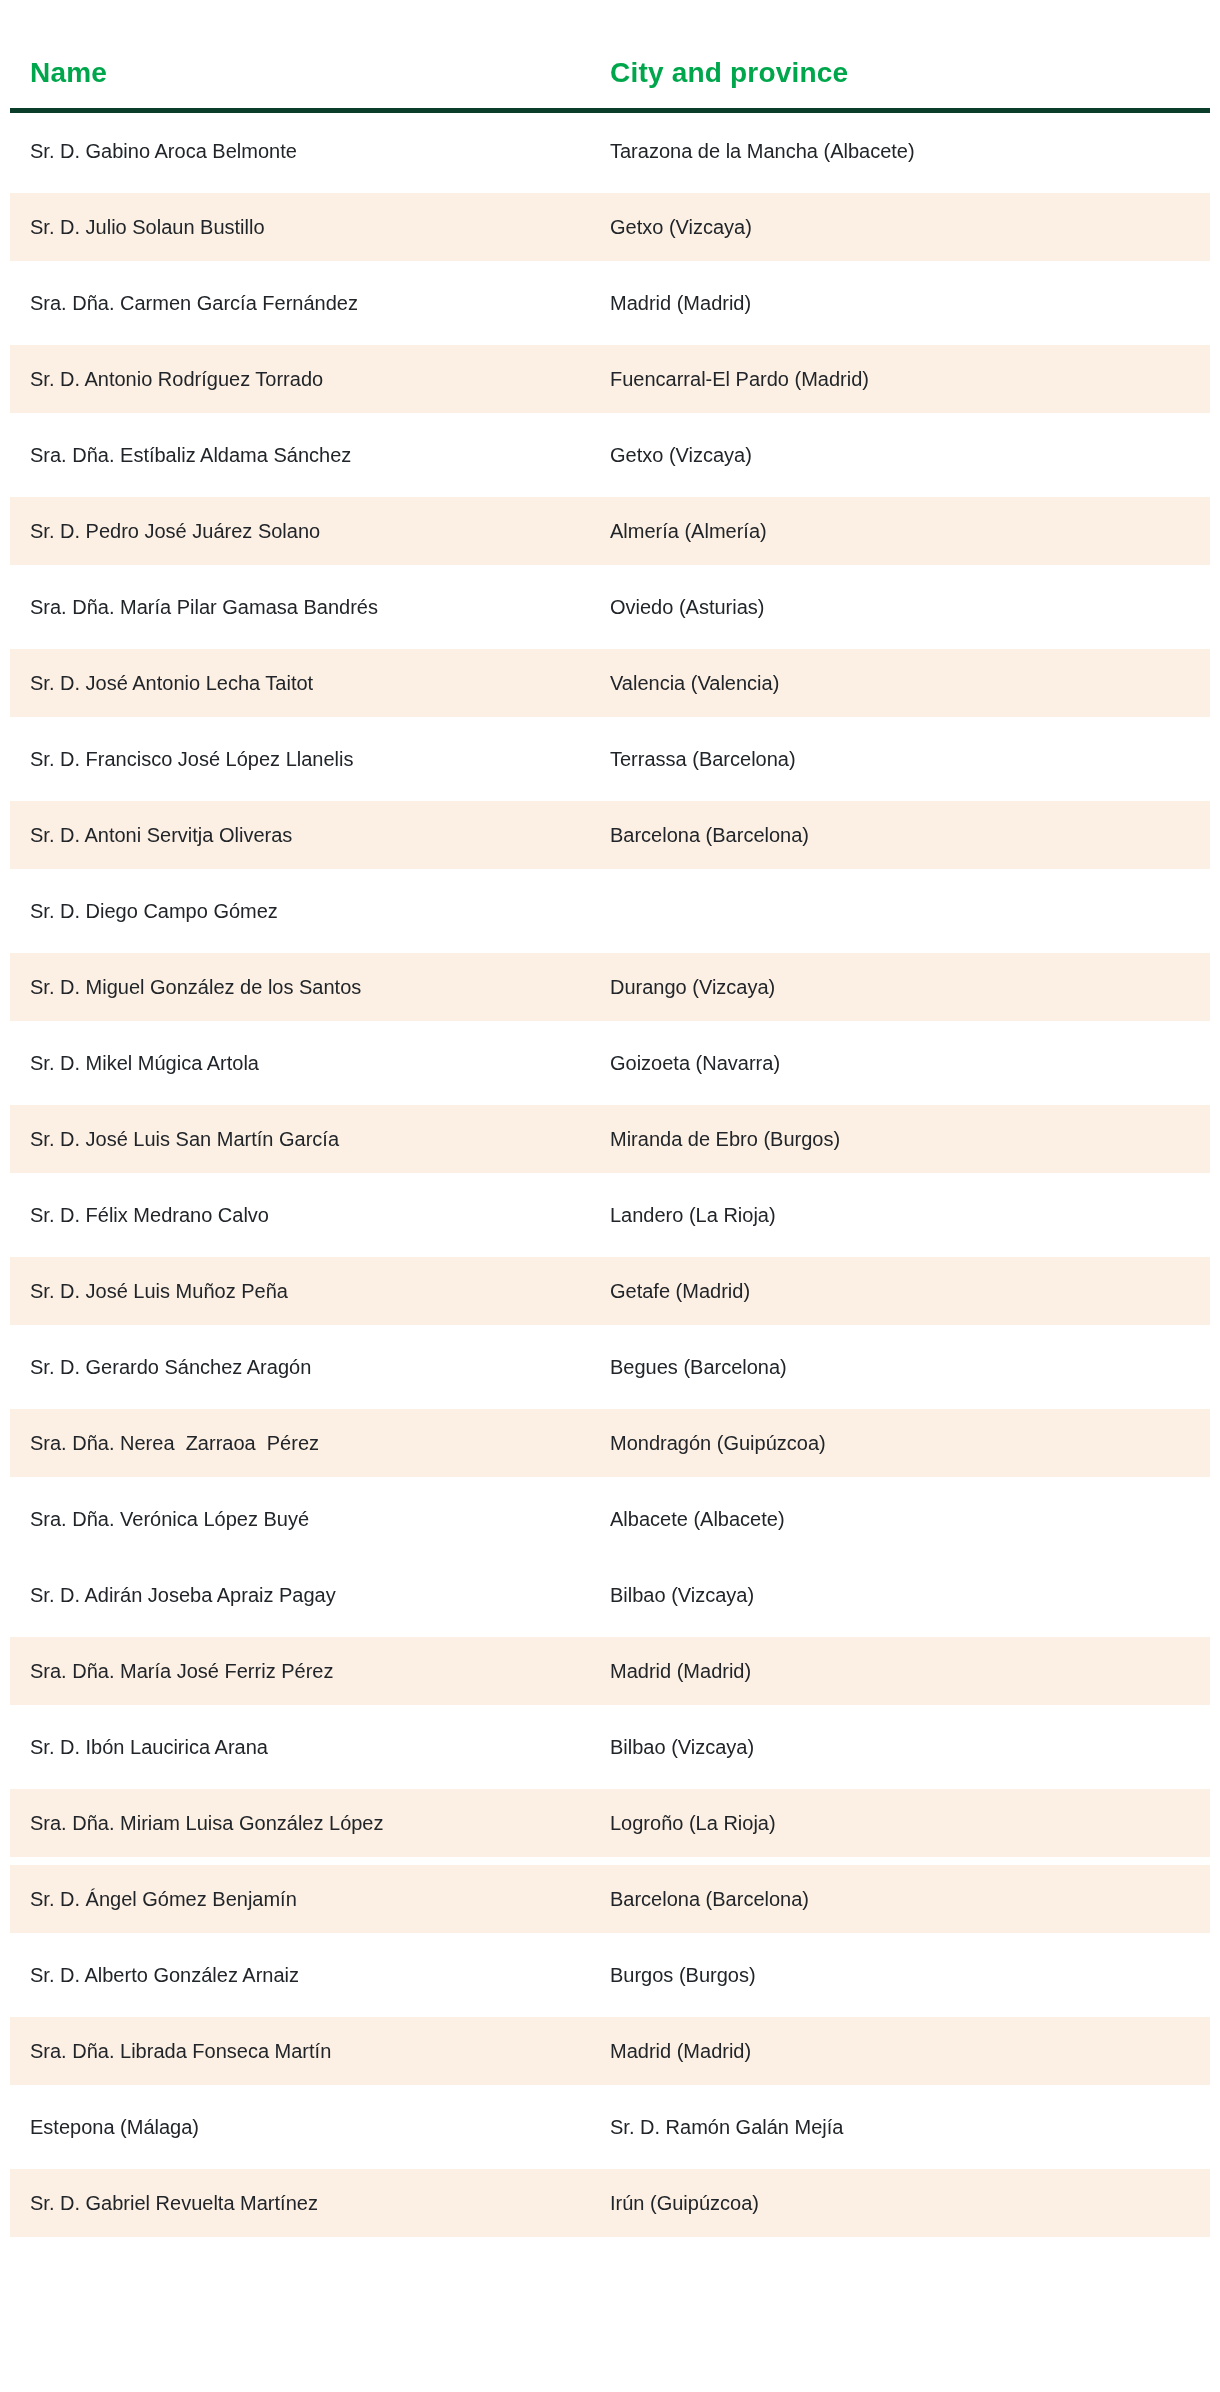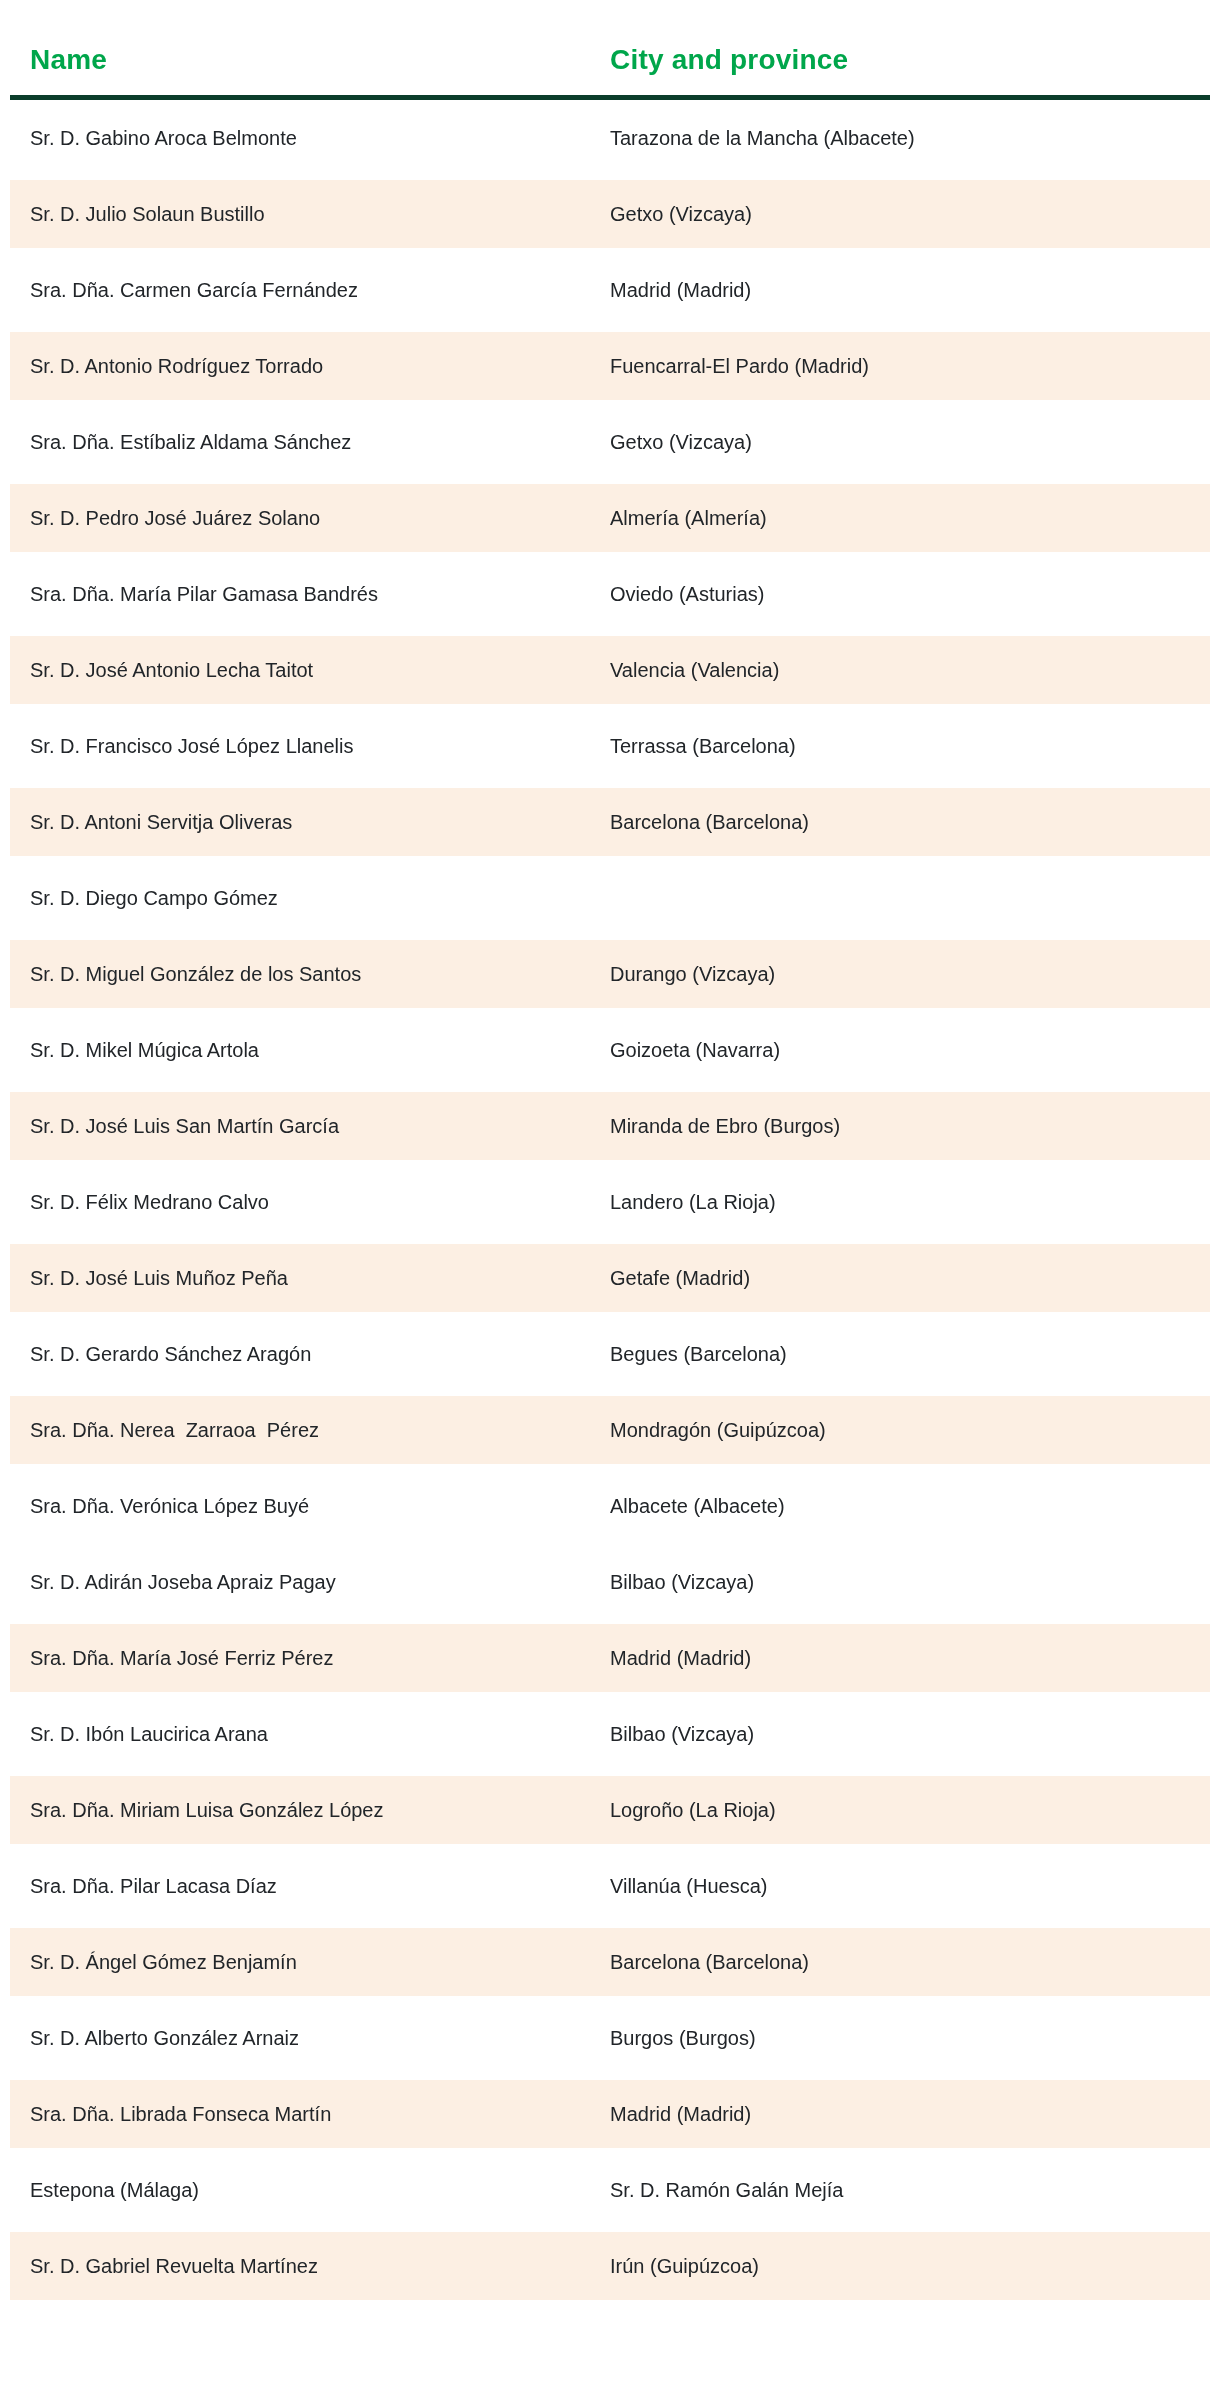--- a/index.html
+++ b/index.html
@@ -19,21 +19,21 @@
     overflow:hidden;
   }
   .table{
     position:absolute;
     left:10px;top:0;
     width:1200px;
   }
   .thead{
     display:grid;
     grid-template-columns:580px 1fr;
-    height:100px;
+    height:113px;
     align-items:end;
     border-bottom:5px solid var(--divider-green);
   }
   .th{
     padding:0 0 19px 20px;
     font-size:28px;
     font-weight:bold;
     color:var(--header-green);
     letter-spacing:0.2px;
     white-space:pre-wrap;
@@ -177,24 +177,20 @@
   <div class="tr">
     <div class="td td-name">Sr. D. Ibón Laucirica Arana</div>
     <div class="td td-city">Bilbao (Vizcaya)</div>
   </div>
 
   <div class="tr stripe">
     <div class="td td-name">Sra. Dña. Miriam Luisa González López</div>
     <div class="td td-city">Logroño (La Rioja)</div>
   </div>
 
-  <div class="tr">
-    <div class="td td-name">Sra. Dña. Pilar Lacasa Díaz</div>
-    <div class="td td-city">Villanúa (Huesca)</div>
-  </div>
 
   <div class="tr stripe">
     <div class="td td-name">Sr. D. Ángel Gómez Benjamín</div>
     <div class="td td-city">Barcelona (Barcelona)</div>
   </div>
 
   <div class="tr">
     <div class="td td-name">Sr. D. Alberto González Arnaiz</div>
     <div class="td td-city">Burgos (Burgos)</div>
   </div>

